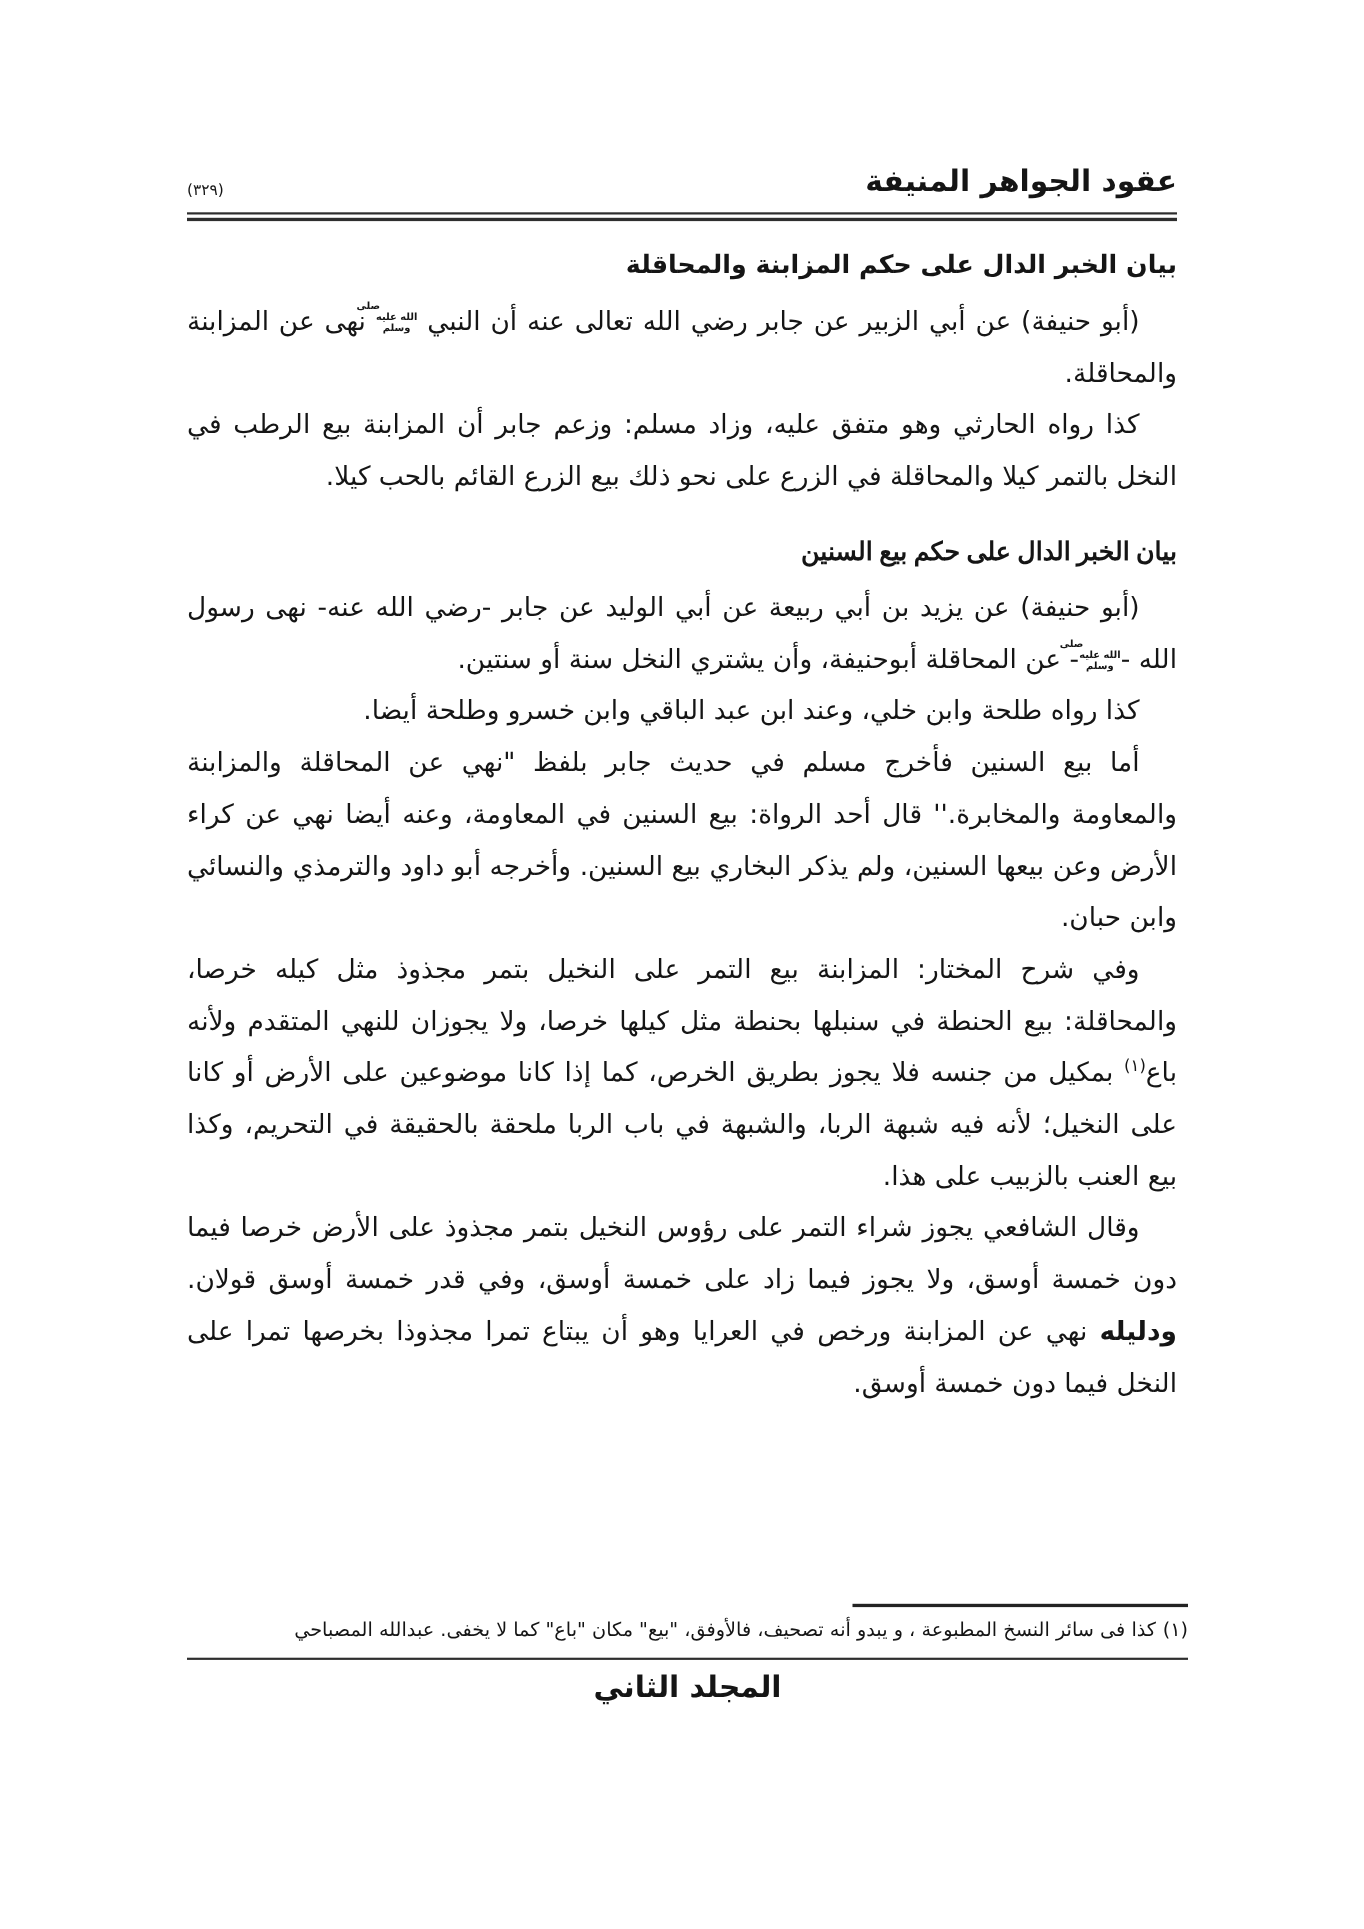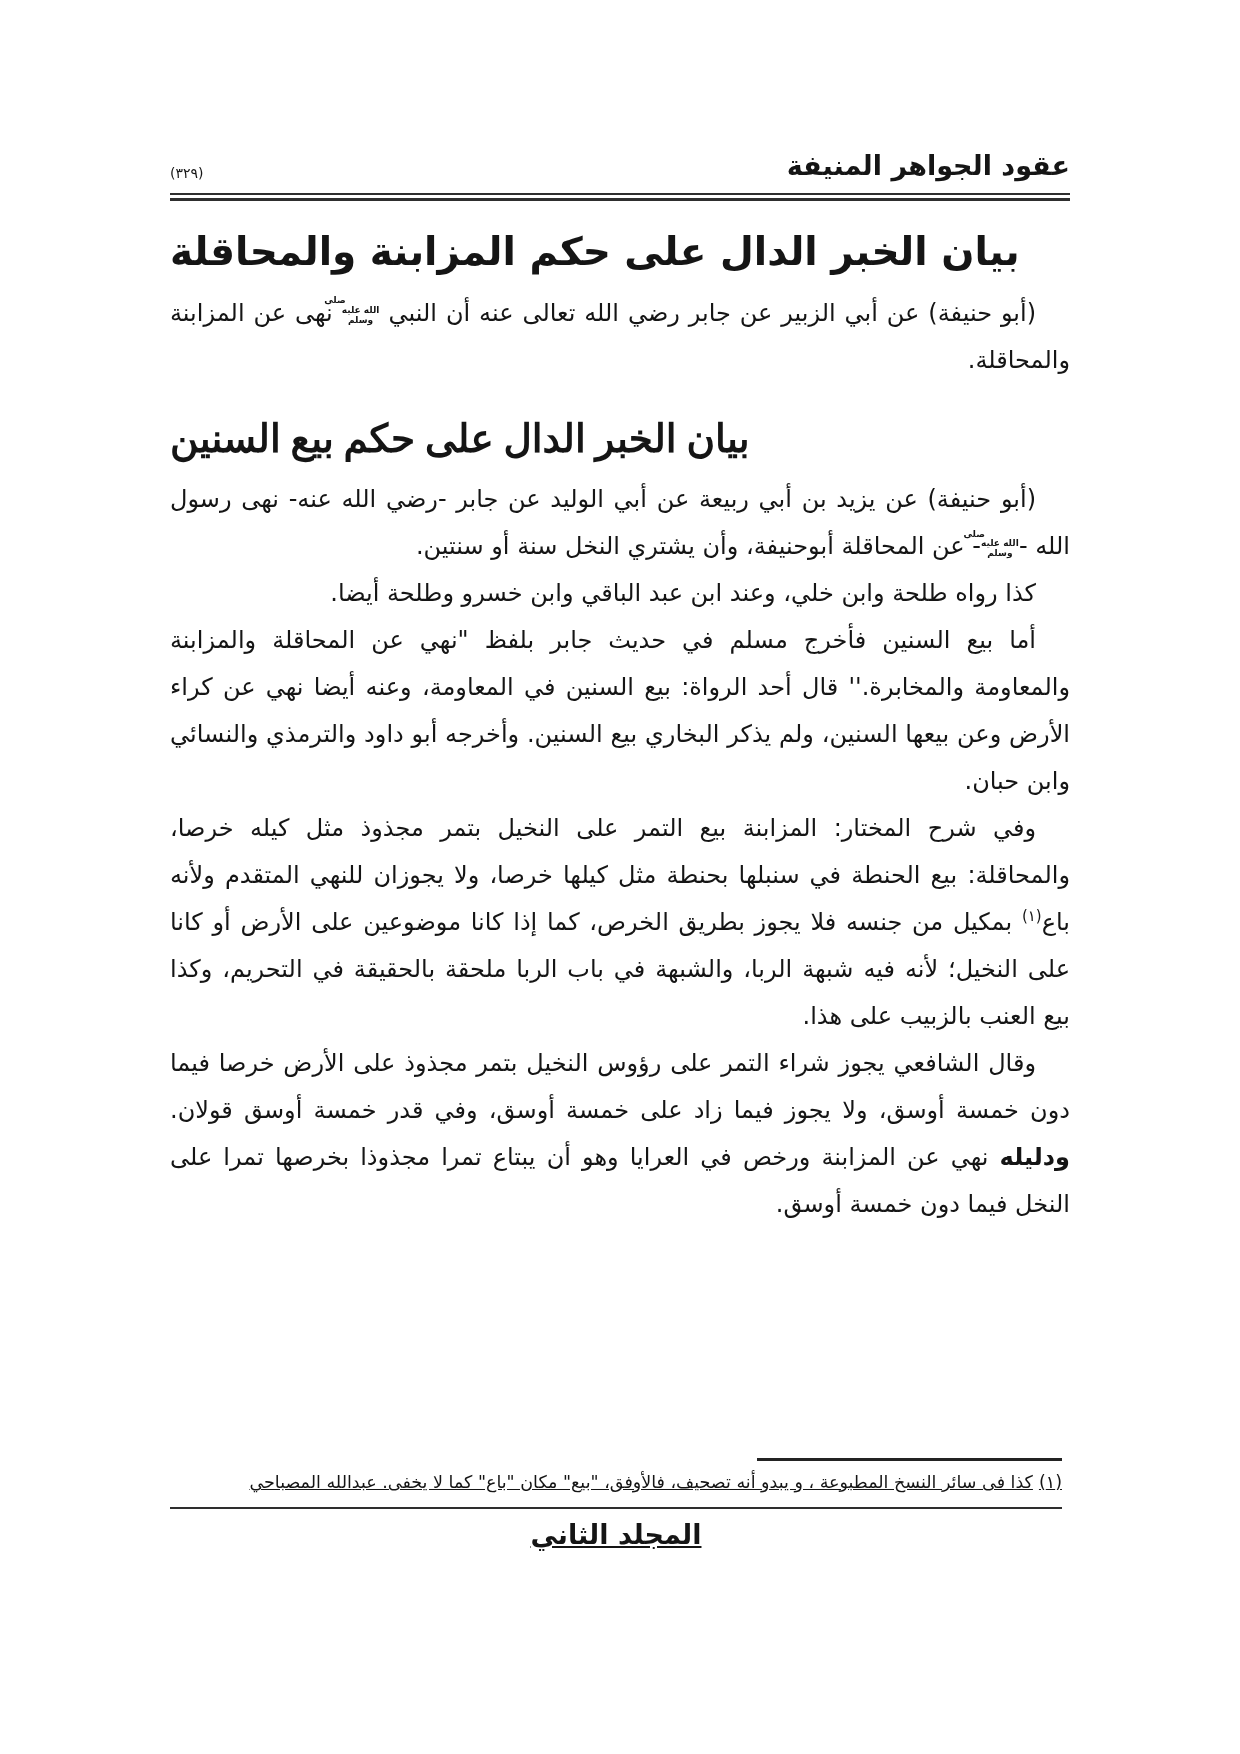--- a/index.html
+++ b/index.html
@@ -6,30 +6,30 @@
   .page{
     width:1240px;height:1754px;background:#ffffff;position:relative;
     margin:0 auto;direction:rtl;box-sizing:border-box;
     font-family:"DejaVu Sans",sans-serif;color:#151515;overflow:hidden;
   }
   .content{position:absolute;right:170px;left:170px;top:0;}
   .pagehead{display:flex;justify-content:space-between;align-items:flex-end;padding-top:150px;}
   .book-title{font-weight:bold;font-size:27px;margin-left:28px;}
   .page-number{font-size:14px;letter-spacing:1px;text-align:right;}
   .rule-double{margin-top:12px;height:3px;border-top:2px solid #2e2e2e;border-bottom:3px solid #2e2e2e;}
-  .sec-heading{font-size:39px;font-weight:bold;text-align:left;margin:26px 0 12px 0;line-height:1.3;}
+  .sec-heading{font-size:23px;font-weight:bold;text-align:right;margin:26px 0 12px 0;line-height:1.3;}
   .sec-heading.second{margin-top:30px;font-family:Liberation Serif, serif;}
   p.body{font-size:24px;line-height:47px;text-align:justify;margin:0;text-indent:34px;}
   .saw{
     display:inline-block;width:38px;font-size:9px;line-height:1.1;text-align:center;
     font-weight:bold;vertical-align:middle;transform:translateY(-3px);white-space:normal;
   }
   .fn-ref{font-size:15px;vertical-align:super;line-height:0;}
   .bold-inline{font-weight:bold;}
-  .page-footer{position:absolute;top:1458px;right:178px;left:170px;text-decoration:underline;}
+  .page-footer{position:absolute;top:1458px;right:160px;left:170px;}
   .fn-rule{width:305px;border-top:3px solid #232323;}
   .footnote{font-size:17.5px;line-height:1.8;margin-top:6px;text-align:right;}
   .fn-marker{margin-left:6px;}
   .rule-long{border-top:2.5px solid #2e2e2e;margin-top:8px;}
   .volume{text-align:center;font-size:27px;font-weight:bold;margin-top:10px;}
 </style>
 </head>
 <body>
 
 <div class="page">
@@ -39,20 +39,21 @@
         <span class="book-title">عقود الجواهر المنيفة</span>
         <span class="page-number">(٣٢٩)</span>
       </div>
 
     <div class="rule-double"></div>
 
     <h1 class="sec-heading">بيان الخبر الدال على حكم المزابنة والمحاقلة</h1>
 
     <p class="body"><span>(أبو حنيفة) عن أبي الزبير عن جابر رضي الله تعالى عنه أن النبي </span><span class="saw">صلى الله عليه وسلم</span><span> نهى عن المزابنة والمحاقلة.</span></p>
 
+    <p class="body">كذا رواه الحارثي وهو متفق عليه، وزاد مسلم: وزعم جابر أن المزابنة بيع الرطب في النخل بالتمر كيلا والمحاقلة في الزرع على نحو ذلك بيع الزرع القائم بالحب كيلا.</p>
 
     <h1 class="sec-heading second">بيان الخبر الدال على حكم بيع السنين</h1>
 
     <p class="body"><span>(أبو حنيفة) عن يزيد بن أبي ربيعة عن أبي الوليد عن جابر -رضي الله عنه- نهى رسول الله -</span><span class="saw">صلى الله عليه وسلم</span><span>- عن المحاقلة أبوحنيفة، وأن يشتري النخل سنة أو سنتين.</span></p>
 
     <p class="body">كذا رواه طلحة وابن خلي، وعند ابن عبد الباقي وابن خسرو وطلحة أيضا.</p>
 
 
     <p class="body">أما بيع السنين فأخرج مسلم في حديث جابر بلفظ "نهي عن المحاقلة والمزابنة والمعاومة والمخابرة.'' قال أحد الرواة: بيع السنين في المعاومة، وعنه أيضا نهي عن كراء الأرض وعن بيعها السنين، ولم يذكر البخاري بيع السنين. وأخرجه أبو داود والترمذي والنسائي وابن حبان.</p>
 

